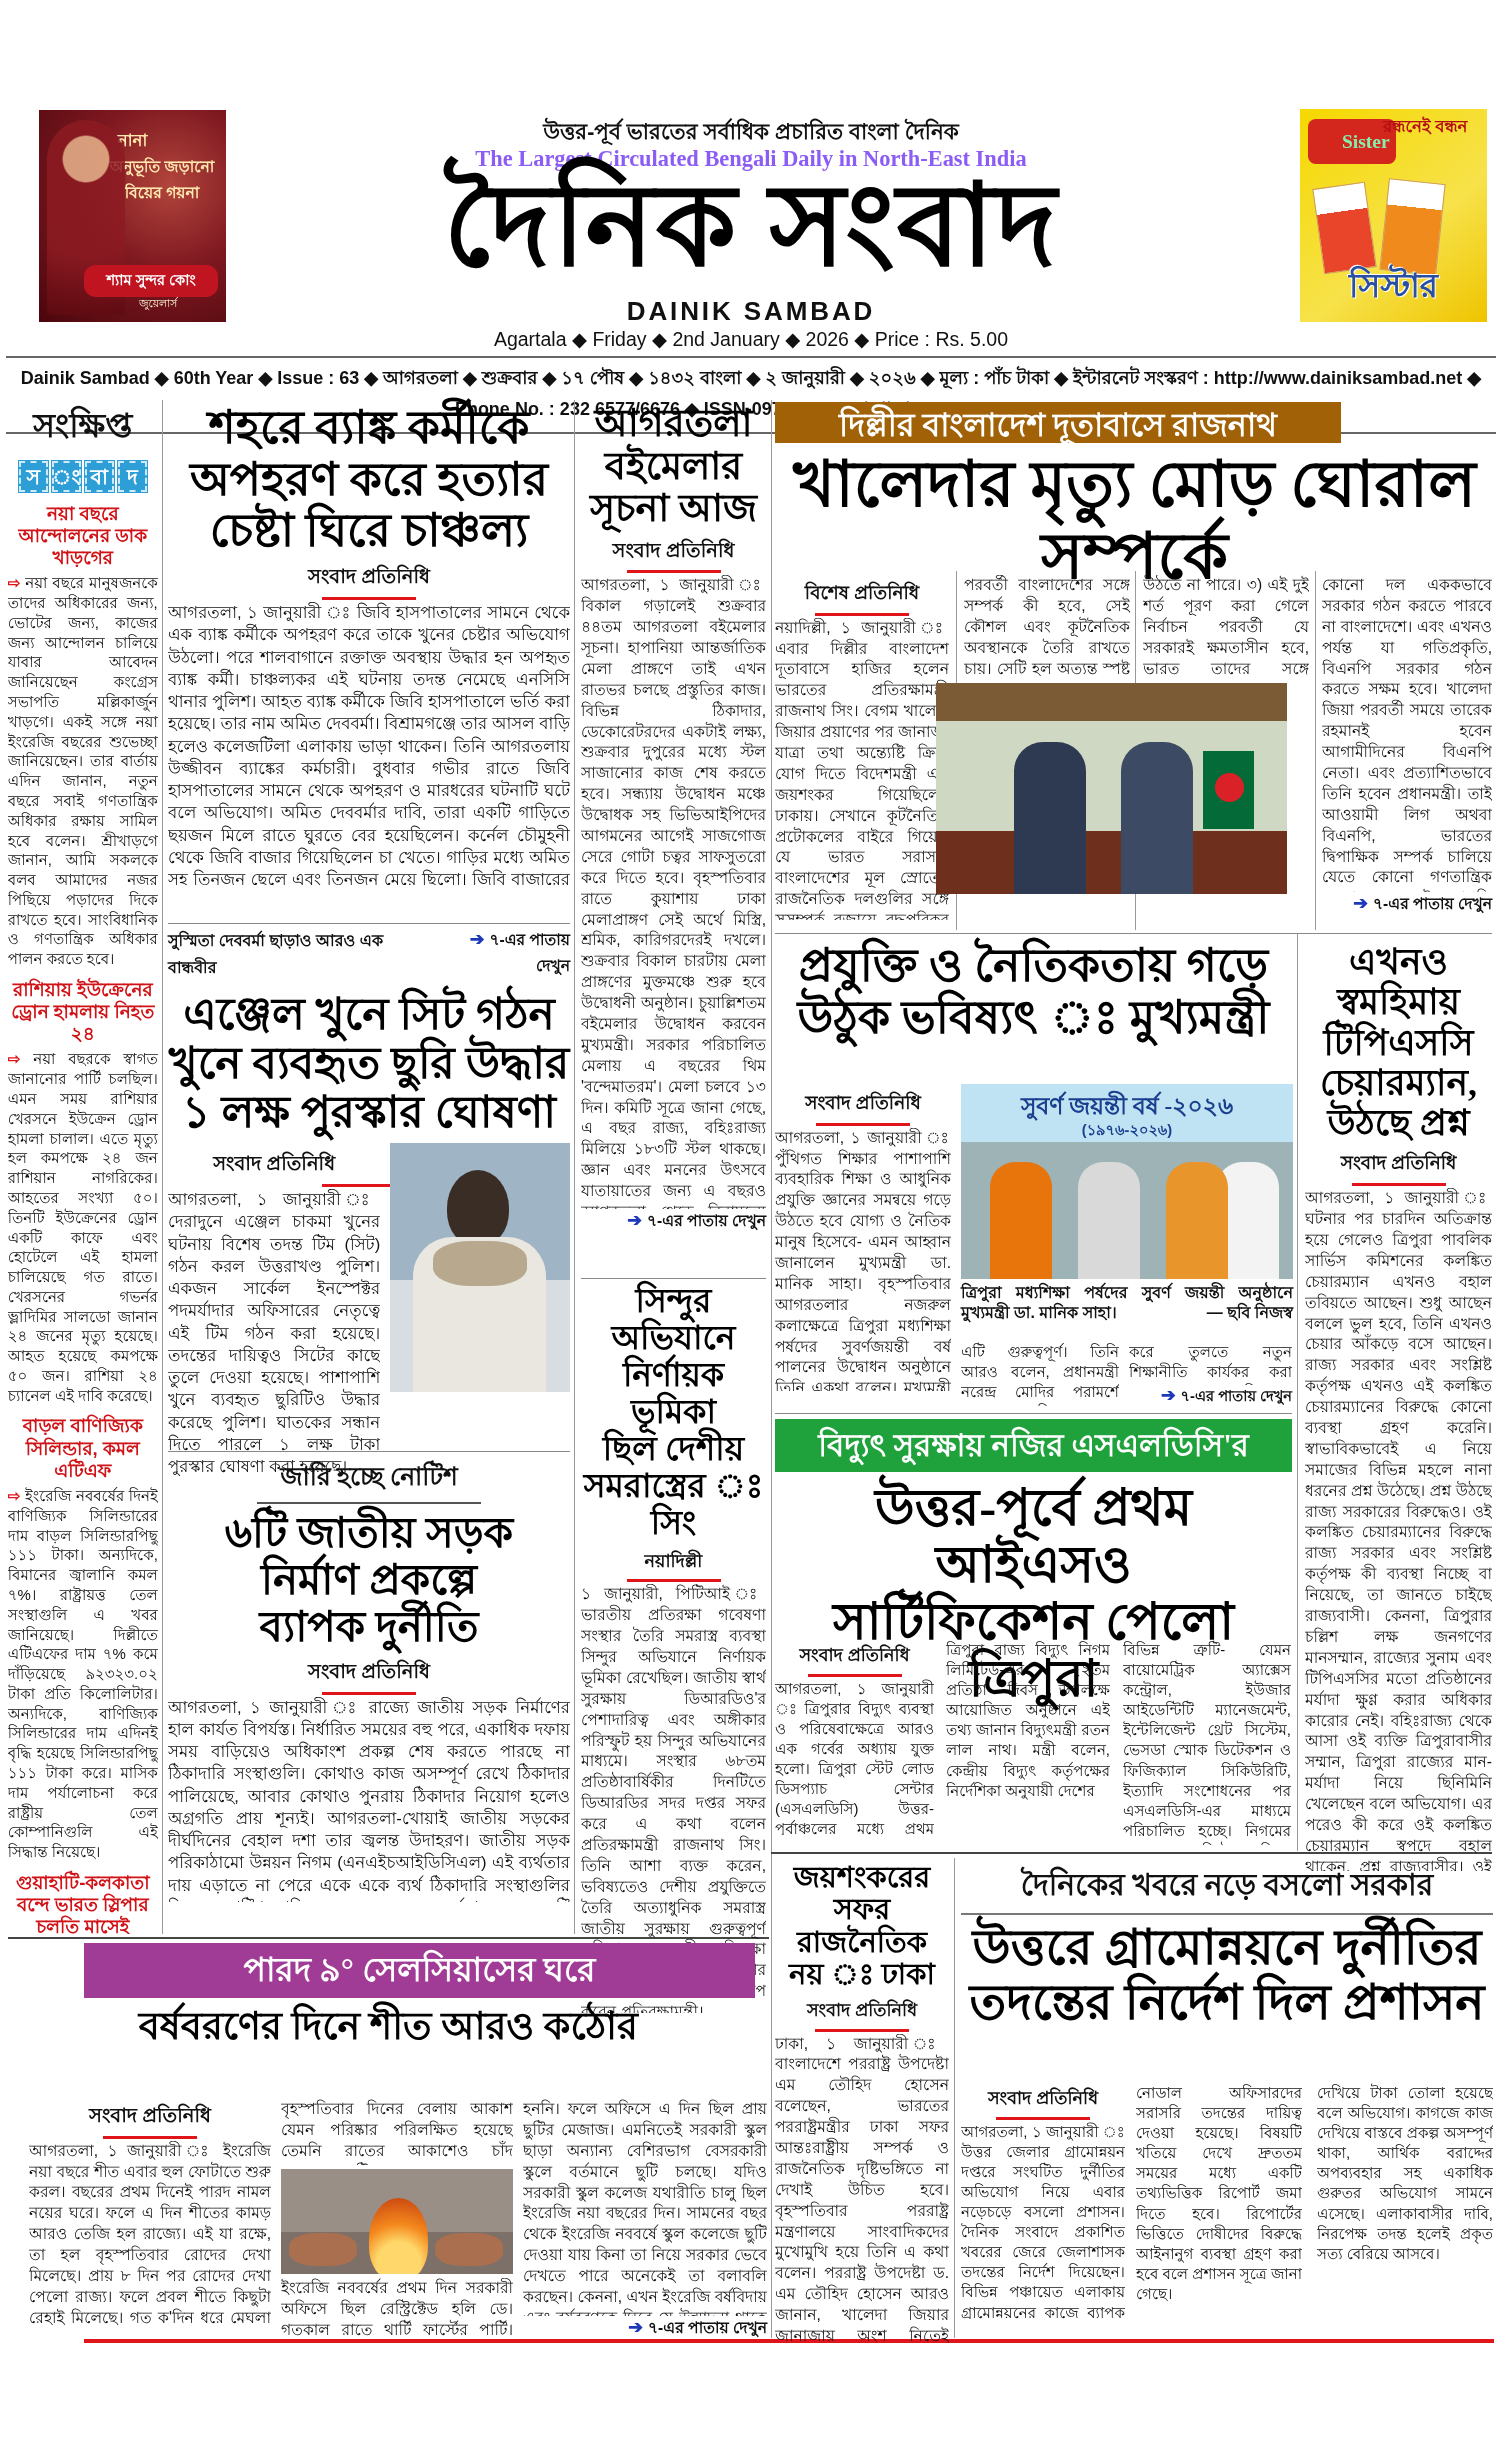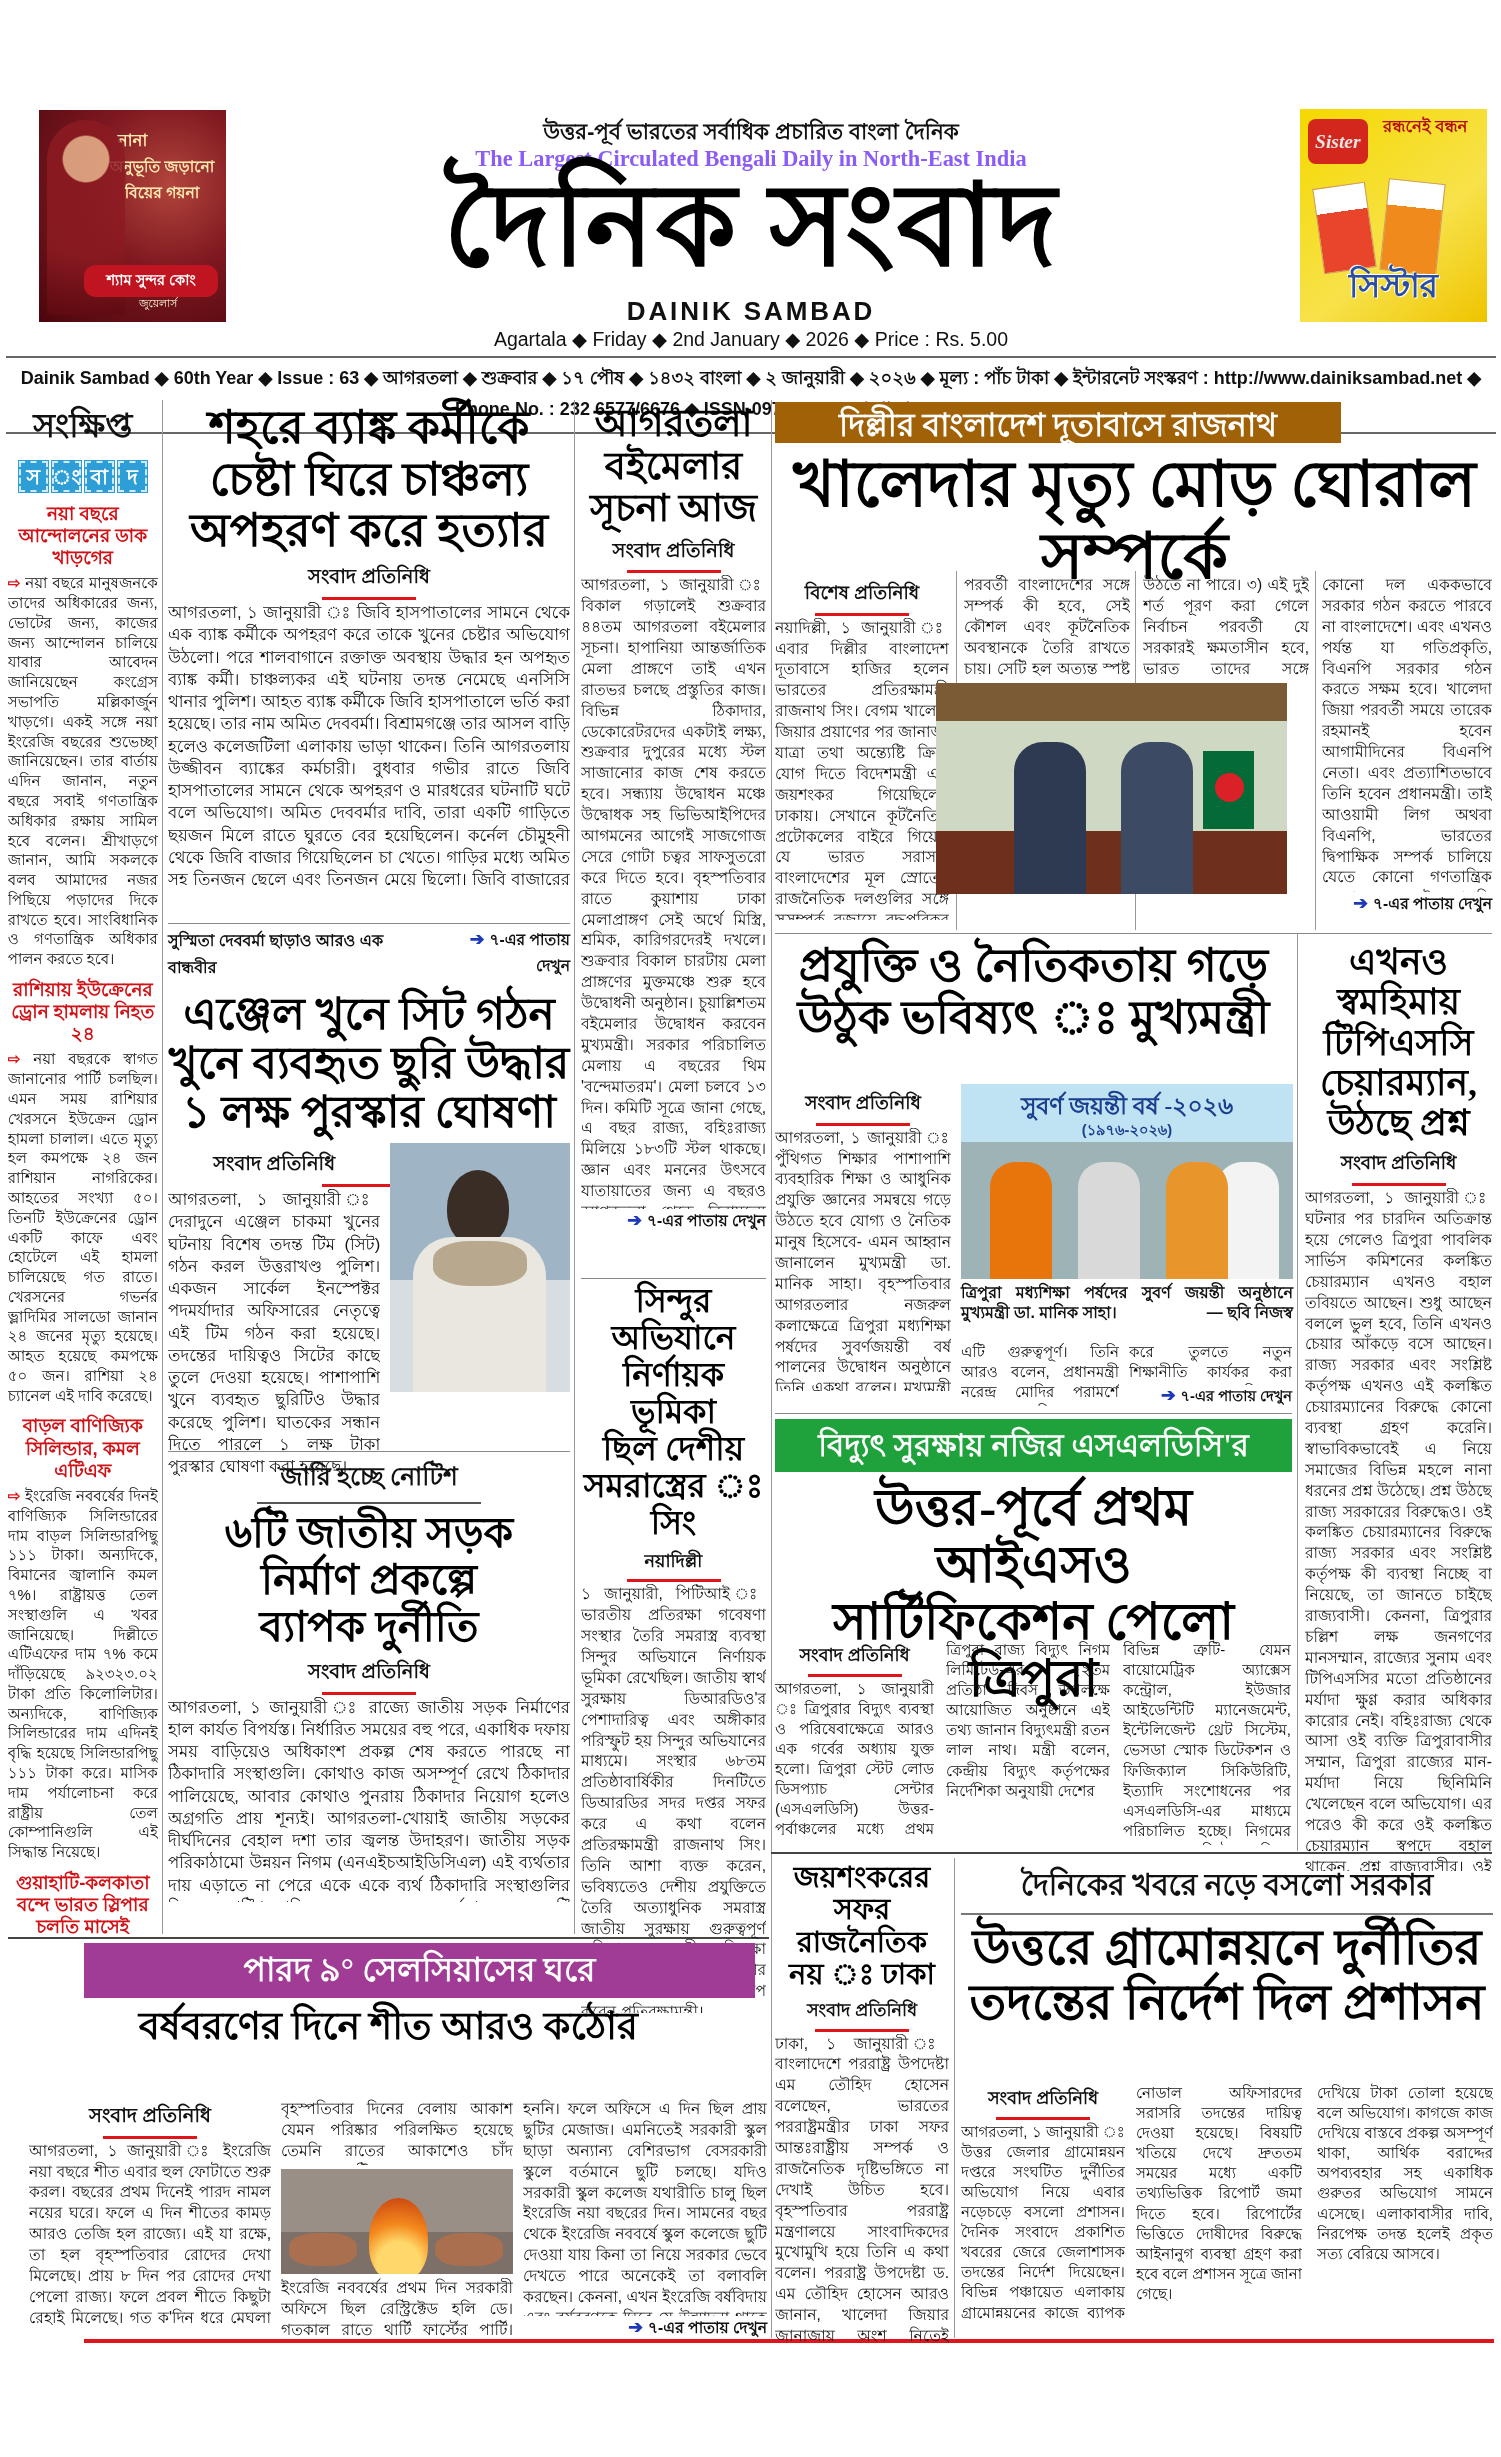--- a/index.html
+++ b/index.html
@@ -29,22 +29,22 @@
   .ad-left .l1{margin-top:17.6px;font-size:16.6px;font-weight:bold;}
   .ad-left .l2,.ad-left .l3{font-size:15.6px;font-weight:bold;margin-left:59px;}
   .ad-left .brand{position:absolute;bottom:25px;left:45px;right:7.8px;background:#c01420;
            color:#fff;font-size:14.6px;font-weight:bold;border-radius:11.7px;padding:3.9px 2px;}
   .ad-left .sub{position:absolute;bottom:7.8px;left:59px;right:7.8px;font-size:10.7px;color:#ffd;}
   .ad-right{position:absolute;top:109px;left:1300px;width:187px;height:213px;
             background:linear-gradient(140deg,#f5d800 0%,#f7e24a 60%,#efc400 100%);overflow:hidden;}
   .ad-right .tag{position:absolute;top:7.8px;right:5.9px;width:98px;font-size:16.6px;font-weight:bold;
             color:#b40f14;line-height:1.15;}
   .ad-right .logo{position:absolute;top:9.8px;left:7.8px;width:60px;height:45px;background:#d3261c;
-            border-radius:7.8px;color:#e5e5e5;font-family:"Liberation Serif",serif;font-style:italic;
-            font-size:19.5px;font-weight:bold;text-align:center;line-height:45px;}
+            border-radius:7.8px;color:#86efac;font-family:"Liberation Serif",serif;
+            font-size:19.5px;font-weight:bold;text-align:center;line-height:45px;padding-left:28px;}
   .ad-right .pack1{position:absolute;top:76px;left:17.6px;width:51px;height:84px;
             background:linear-gradient(#fff 0 30%,#e8452a 30% 100%);border:1px solid #c96;transform:rotate(-8deg);}
   .ad-right .pack2{position:absolute;top:72px;left:84px;width:55px;height:90px;
             background:linear-gradient(#fff 0 28%,#f08a1d 28% 100%);border:1px solid #c96;transform:rotate(6deg);}
   .ad-right .bottom{position:absolute;bottom:5.9px;left:0;width:100%;text-align:center;
             font-size:33px;font-weight:bold;color:#2b4fa0;
             text-shadow:1px 1px 0 #fff,-1px -1px 0 #fff;}
   
   .vrule{position:absolute;width:1px;background:#999;}
   .hrule{position:absolute;height:1px;background:#888;}
@@ -148,22 +148,22 @@
     <div class="brief-body"><span class="ar">⇨ </span><span>নয়া বছরকে স্বাগত জানানোর পার্টি চলছিল। এমন সময় রাশিয়ার খেরসনে ইউক্রেন ড্রোন হামলা চালাল। এতে মৃত্যু হল কমপক্ষে ২৪ জন রাশিয়ান নাগরিকের। আহতের সংখ্যা ৫০। তিনটি ইউক্রেনের ড্রোন একটি কাফে এবং হোটেলে এই হামলা চালিয়েছে গত রাতে। খেরসনের গভর্নর ভ্লাদিমির সালডো জানান ২৪ জনের মৃত্যু হয়েছে। আহত হয়েছে কমপক্ষে ৫০ জন। রাশিয়া ২৪ চ্যানেল এই দাবি করেছে।</span></div>
     <div class="brief-head">বাড়ল বাণিজ্যিক সিলিন্ডার, কমল এটিএফ</div>
     <div class="brief-body"><span class="ar">⇨ </span><span>ইংরেজি নববর্ষের দিনই বাণিজ্যিক সিলিন্ডারের দাম বাড়ল সিলিন্ডারপিছু ১১১ টাকা। অন্যদিকে, বিমানের জ্বালানি কমল ৭%। রাষ্ট্রায়ত্ত তেল সংস্থাগুলি এ খবর জানিয়েছে। দিল্লীতে এটিএফের দাম ৭% কমে দাঁড়িয়েছে ৯২৩২৩.০২ টাকা প্রতি কিলোলিটার। অন্যদিকে, বাণিজ্যিক সিলিন্ডারের দাম এদিনই বৃদ্ধি হয়েছে সিলিন্ডারপিছু ১১১ টাকা করে। মাসিক দাম পর্যালোচনা করে রাষ্ট্রীয় তেল কোম্পানিগুলি এই সিদ্ধান্ত নিয়েছে।</span></div>
     <div class="brief-head">গুয়াহাটি-কলকাতা বন্দে ভারত স্লিপার চলতি মাসেই</div>
 
   </div>
 
   <div class="abs" style="left:168px;top:402px;width:402px">
     <div class="hl" style="font-size:46px">
       <div>শহরে ব্যাঙ্ক কর্মীকে</div>
+        <div>অপহরণ করে হত্যার</div>
         <div>চেষ্টা ঘিরে চাঞ্চল্য</div>
-        <div>অপহরণ করে হত্যার</div>
     </div>
     <div class="byline">সংবাদ প্রতিনিধি</div>
     <div class="bt" style="height:283px">আগরতলা, ১ জানুয়ারী ঃ জিবি হাসপাতালের সামনে থেকে এক ব্যাঙ্ক কর্মীকে অপহরণ করে তাকে খুনের চেষ্টার অভিযোগ উঠলো। পরে শালবাগানে রক্তাক্ত অবস্থায় উদ্ধার হন অপহৃত ব্যাঙ্ক কর্মী। চাঞ্চল্যকর এই ঘটনায় তদন্ত নেমেছে এনসিসি থানার পুলিশ। আহত ব্যাঙ্ক কর্মীকে জিবি হাসপাতালে ভর্তি করা হয়েছে। তার নাম অমিত দেববর্মা। বিশ্রামগঞ্জে তার আসল বাড়ি হলেও কলেজটিলা এলাকায় ভাড়া থাকেন। তিনি আগরতলায় উজ্জীবন ব্যাঙ্কের কর্মচারী। বুধবার গভীর রাতে জিবি হাসপাতালের সামনে থেকে অপহরণ ও মারধরের ঘটনাটি ঘটে বলে অভিযোগ। অমিত দেববর্মার দাবি, তারা একটি গাড়িতে ছয়জন মিলে রাতে ঘুরতে বের হয়েছিলেন। কর্নেল চৌমুহনী থেকে জিবি বাজার গিয়েছিলেন চা খেতে। গাড়ির মধ্যে অমিত সহ তিনজন ছেলে এবং তিনজন মেয়ে ছিলো। জিবি বাজারের সামনে অমিতকে একটি গাড়িতে তুলে নিয়ে পাঁচজন মিলে মারধর করেছে বলে অভিযোগ করা হয়েছে। এনসিসি থানায় তিনি অভিযোগ করেছেন, মারধরের পর তাকে শালবাগানের কাছে একটি জায়গায় ফেলে যায়। এরপর তাকে জিবি হাসপাতালে ভর্তি করা হয়। তার মানিব্যাগ, দুটি মোবাইল ছিনিয়ে নেওয়া হয় বলে অভিযোগ করেছেন। যদিও ইংরেজি নতুন বছরের আগমনের রাতে গোটা শহরে পুলিশ মোতায়েন ছিল। প্রত্যেকটি থানার ওসি রাতভর শহরের রাস্তায় টহল দিয়েছেন। এরপরও রাত একটার পর জিবি বাজারের সামনে অপহরণের শিকার হলেন ব্যাঙ্ক কর্মী। এদিকে এনসিসি থানার পুলিশ ঘটনার তদন্তে নেমে জানতে পেরেছে, অমিত</div>
   </div>
 
   <div class="abs" style="left:581px;top:402px;width:185px">
     <div class="hl" style="font-size:38px">
       <div>আগরতলা</div>
         <div>বইমেলার</div>
         <div>সূচনা আজ</div>

